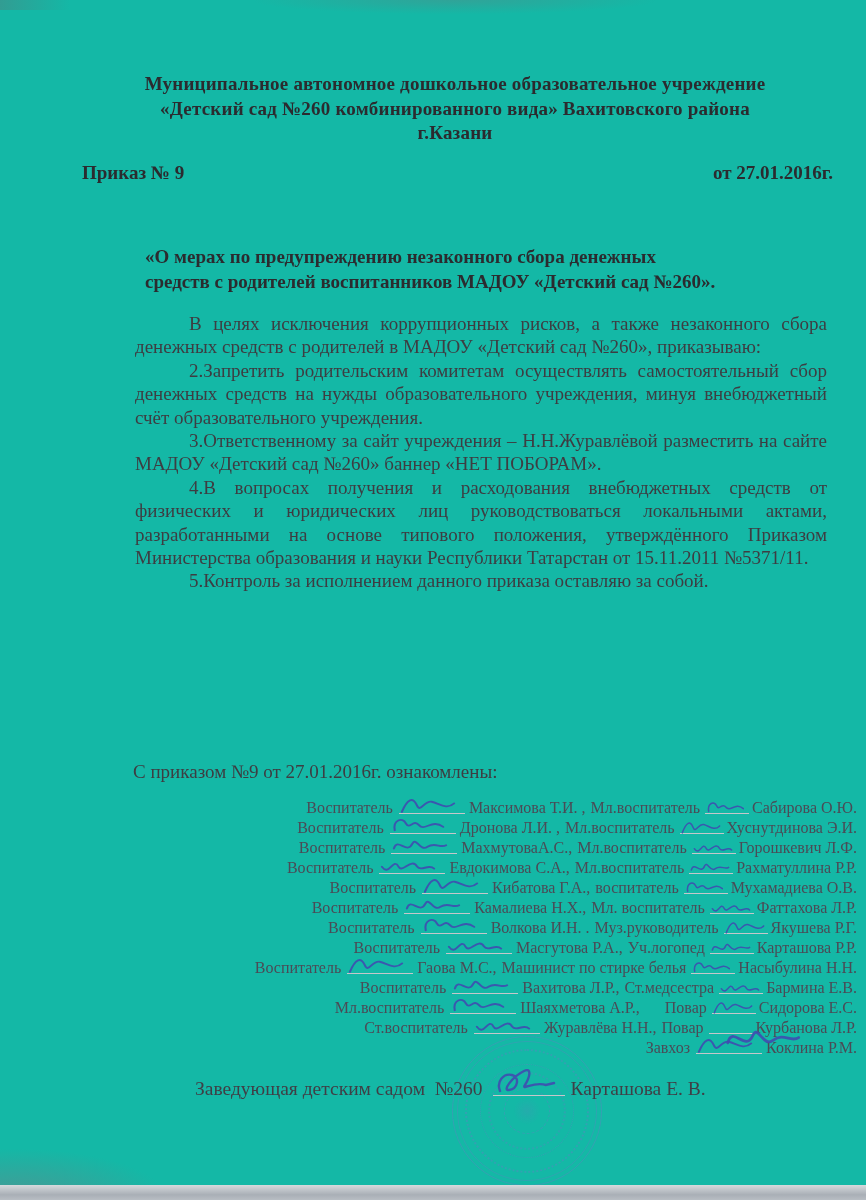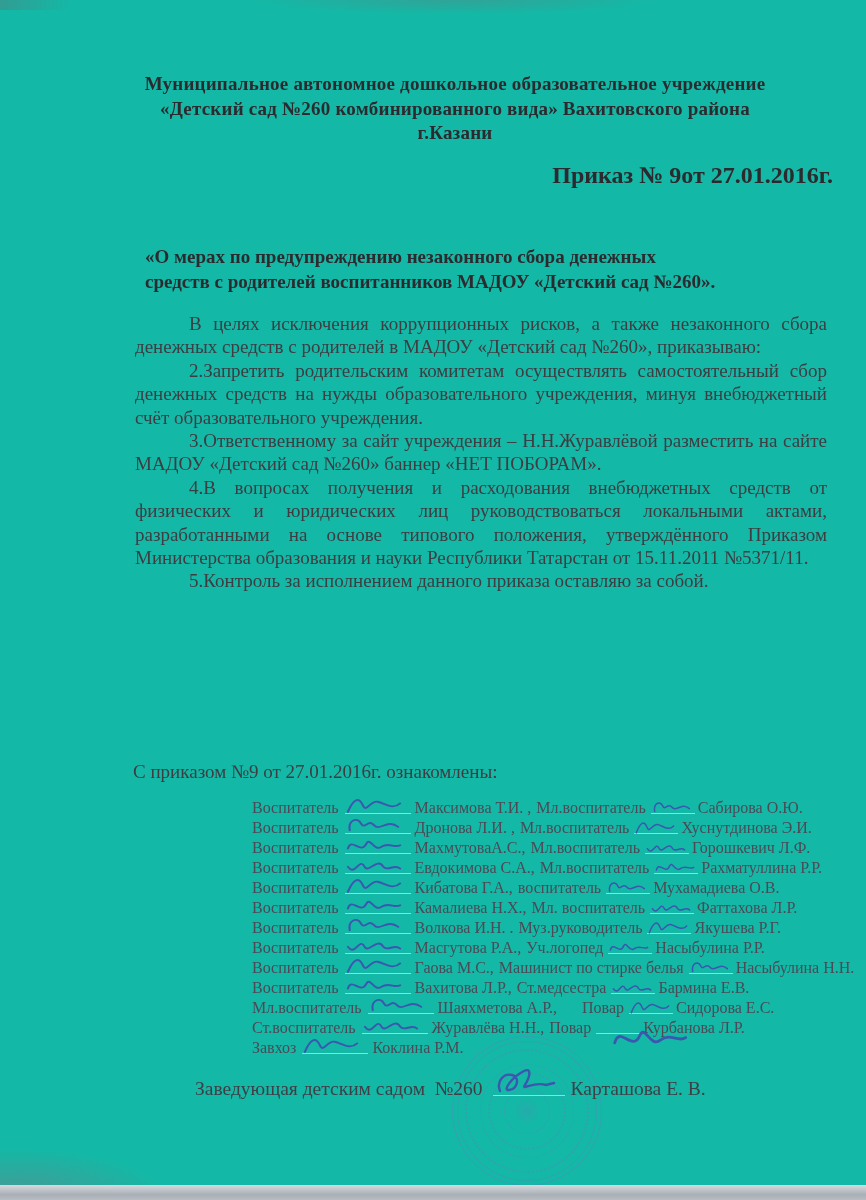--- a/index.html
+++ b/index.html
@@ -14,31 +14,31 @@
   .artifact-corner { position:absolute; top:0; left:0; width:70px; height:10px;
     background:linear-gradient(90deg, rgba(105,105,110,.35), rgba(105,105,110,0)); }
   .bottom-edge { position:absolute; bottom:0; left:0; right:0; height:15px; z-index:5;
     background:linear-gradient(180deg,#d6dadd 0%,#a9afb6 65%,#b8bdc3 100%); }
   .bottom-corner { position:absolute; bottom:0; left:0; width:170px; height:52px; z-index:5;
     background:radial-gradient(ellipse at 8% 100%, rgba(118,124,132,.55), rgba(118,124,132,0) 70%); }
 
   .org-header { position:absolute; top:72px; left:60px; width:790px; text-align:center;
     font-weight:bold; font-size:19px; line-height:24.5px; color:#2b2b2f; letter-spacing:.2px; }
   .order-line { position:absolute; top:162px; left:82px; right:33px;
-    display:flex; justify-content:flex-end;
-    font-weight:bold; font-size:24px; color:#2b2b2f; }
+    display:flex; justify-content:space-between;
+    font-weight:bold; font-size:19px; color:#2b2b2f; }
   .doc-title { position:absolute; top:245px; left:145px; width:692px; text-align:left;
     font-weight:bold; font-size:19px; line-height:24.5px; color:#2b2b2f; }
   .body-text { position:absolute; top:312px; left:135px; width:692px;
     font-size:19px; line-height:23.4px; text-align:justify; color:#3d3d42; }
   .body-text p { margin:0; text-indent:54px; }
 
   .ack { position:absolute; top:761px; left:133px; font-size:19px; color:#3d3d42; }
 
-  .sig-list { position:absolute; top:798px; left:252px; width:610px; z-index:2; }
+  .sig-list { position:absolute; top:798px; left:252px; width:610px; z-index:2;text-align:right; }
   .sig-row { height:20px; line-height:19px; white-space:nowrap; font-size:16px; color:#4a4b56; }
   .role { margin-right:2px; }
   .nm { margin-right:5px; }
   .sigline { display:inline-block; position:relative; width:66px; height:12px;
     border-bottom:1px solid #c6c6ca; margin:0 4px -1px 4px; }
   .sigline.r { width:44px; margin:0 3px -1px 3px; }
   .sigline svg { position:absolute; left:1px; bottom:-4px; overflow:visible; }
   .sigline.bigright svg { transform:scale(1.9) translate(8px,10px); transform-origin:left bottom; }
 
   .final-line { position:absolute; top:1078px; left:195px; z-index:3;
@@ -146,21 +146,21 @@
             </svg></span></span><span class="nm l">Волкова И.Н. .</span><span class="role r">Муз.руководитель</span><span class="sigline r"><span class="scr"><svg width="40" height="18" viewBox="0 0 60 26" preserveAspectRatio="none" style="overflow:visible">
               <path d="M2,20 C8,4 14,2 18,12 C22,22 26,6 34,8 C42,10 50,18 58,10" fill="none" stroke="#3f4db0" stroke-width="2.2" stroke-linecap="round" opacity="0.9"></path>
             </svg></span></span><span class="nm r">Якушева Р.Г.</span>
     </div>
 
     <div class="sig-row">
       <span class="role l">Воспитатель</span><span class="sigline l"><span class="scr"><svg width="56" height="22" viewBox="0 0 60 26" preserveAspectRatio="none" style="overflow:visible">
               <path d="M2,14 C10,26 14,2 20,14 C24,22 34,2 40,14 C44,20 52,10 58,16" fill="none" stroke="#3f4db0" stroke-width="2.2" stroke-linecap="round" opacity="0.9"></path>
             </svg></span></span><span class="nm l">Масгутова Р.А.,</span><span class="role r">Уч.логопед</span><span class="sigline r"><span class="scr"><svg width="40" height="18" viewBox="0 0 60 26" preserveAspectRatio="none" style="overflow:visible">
               <path d="M2,16 C6,2 16,24 22,10 C26,2 30,20 38,14 C46,8 52,16 58,12" fill="none" stroke="#3f4db0" stroke-width="2.2" stroke-linecap="round" opacity="0.9"></path>
-            </svg></span></span><span class="nm r">Насыбулина Р.Р.</span>
+            </svg></span></span><span class="nm r">Карташова Р.Р.</span>
     </div>
 
     <div class="sig-row">
       <span class="role l">Воспитатель</span><span class="sigline l"><span class="scr"><svg width="56" height="22" viewBox="0 0 60 26" preserveAspectRatio="none" style="overflow:visible">
               <path d="M2,20 C8,4 14,2 18,12 C22,22 26,6 34,8 C42,10 50,18 58,10" fill="none" stroke="#3f4db0" stroke-width="2.2" stroke-linecap="round" opacity="0.9"></path>
             </svg></span></span><span class="nm l">Гаова М.С.,</span><span class="role r">Машинист по стирке белья</span><span class="sigline r"><span class="scr"><svg width="40" height="18" viewBox="0 0 60 26" preserveAspectRatio="none" style="overflow:visible">
               <path d="M4,18 C2,6 12,2 16,10 C20,18 24,4 30,12 C36,20 44,4 56,14" fill="none" stroke="#3f4db0" stroke-width="2.2" stroke-linecap="round" opacity="0.9"></path>
             </svg></span></span><span class="nm r">Насыбулина Н.Н.</span>
     </div>
 

